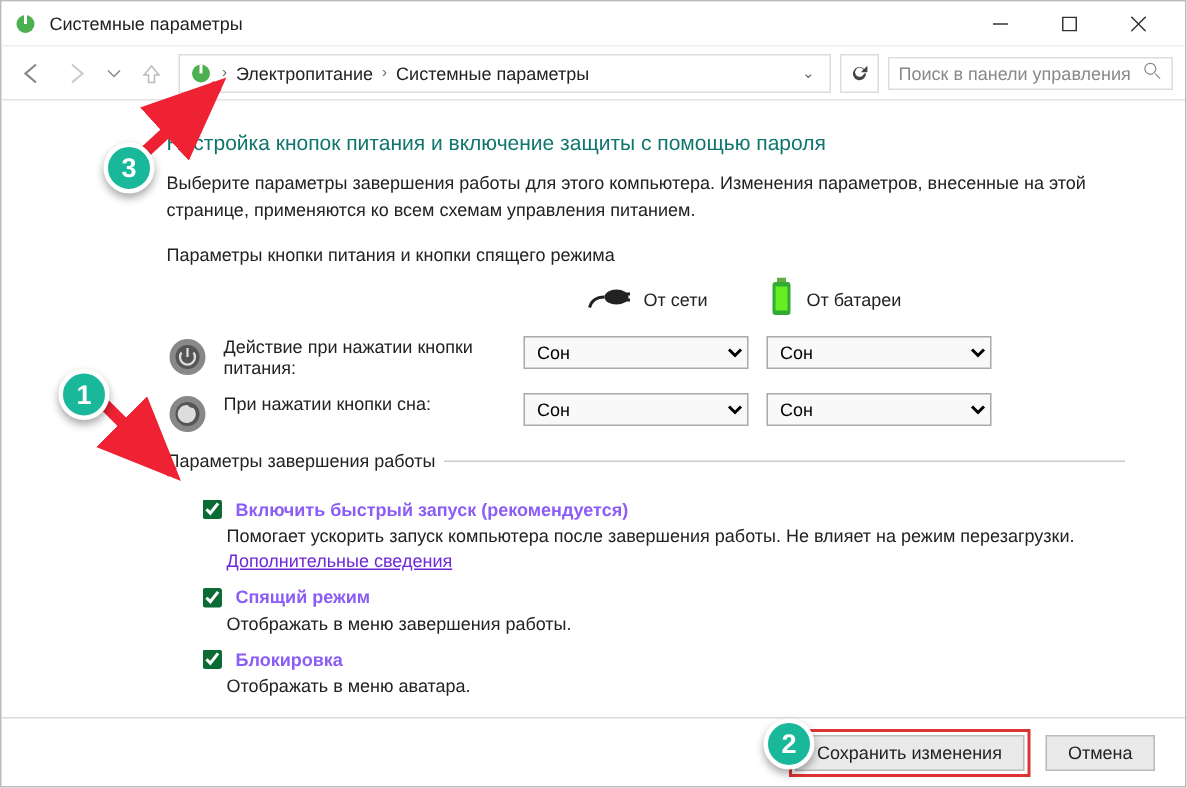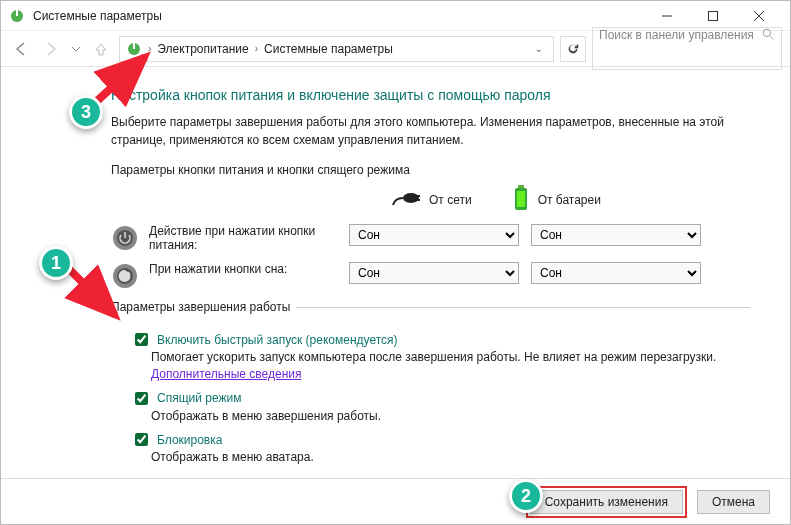--- a/index.html
+++ b/index.html
@@ -47,54 +47,54 @@
     color:#222;
     font-size:12px;
   }
   .breadcrumb .bcicon { width:16px;height:16px; }
   .breadcrumb .chev { color:#666; font-size:10px; }
   .refresh {
     width:26px; height:26px; display:flex;align-items:center;justify-content:center;
     border:1px solid #ddd; color:#444;
   }
   .searchbox {
-    width:190px; height:43px; border:1px solid #ddd;
-    display:flex; align-items:flex-start; padding:0 6px; color:#888;
+    width:190px; height:22px; border:1px solid #ddd;
+    display:flex; align-items:center; padding:0 6px; color:#888;
     font-size:12px;
     justify-content:space-between;
   }
   .content {
     padding: 20px 40px 0 110px;
     position:relative;
   }
   h1 {
     color:#0f766e; font-size:14px; font-weight:400; margin:0 0 10px 0;
   }
   .desc { color:#222; font-size:12px; line-height:1.5; margin-bottom:14px; }
   .subhdr { color:#222; font-size:12px; margin-bottom:8px; }
   .power-columns {
     display:flex; gap:40px; margin-left:280px; margin-bottom:10px;
   }
   .power-col { display:flex; align-items:center; gap:8px; font-size:12px; color:#222; }
   .settings-row { display:flex; margin-bottom:10px; }
   .settings-row .rowicon { width:28px; height:28px; margin-right:10px; display:flex;align-items:center;justify-content:center; }
   .settings-row .rowlabel { width:200px; font-size:12px; color:#222; }
   .settings-row select {
-    width:170px; height:22px; border:1px solid #aaa; background:#f9f9f9;
+    width:150px; height:22px; border:1px solid #aaa; background:#f9f9f9;
     font-size:12px; padding:0 4px; margin-right:12px;
   }
   fieldset.shutdown {
     border:1px solid #ccc; border-left:none; border-right:none; border-bottom:none;
     margin:10px 0 0 0; padding:10px 0 0 0;
   }
   fieldset.shutdown legend { font-size:12px; color:#222; padding:0 6px 0 0; }
   .opt { margin:6px 0 4px 20px; }
   .opt .optline { display:flex; align-items:center; gap:6px; }
   .opt input[type=checkbox] { width:13px;height:13px; accent-color:#0a6b35; }
-  .opt .opttitle { font-weight:400; font-size:12px; color:#0f766e; }
+  .opt .opttitle { font-weight:700; font-size:12px; color:#8b5cf6; }
   .opt .optdesc { font-size:12px; color:#222; margin-left:20px; line-height:1.4; }
   .opt .optdesc a { color:#6d28d9; }
   .footer {
     position:absolute; bottom:0; left:0; right:0;
     height:46px; border-top:1px solid #ddd;
     display:flex; align-items:center; justify-content:flex-end;
     padding:0 20px; gap:10px;
   }
   .footer button {
     height:24px; padding:0 14px; font-size:12px;

